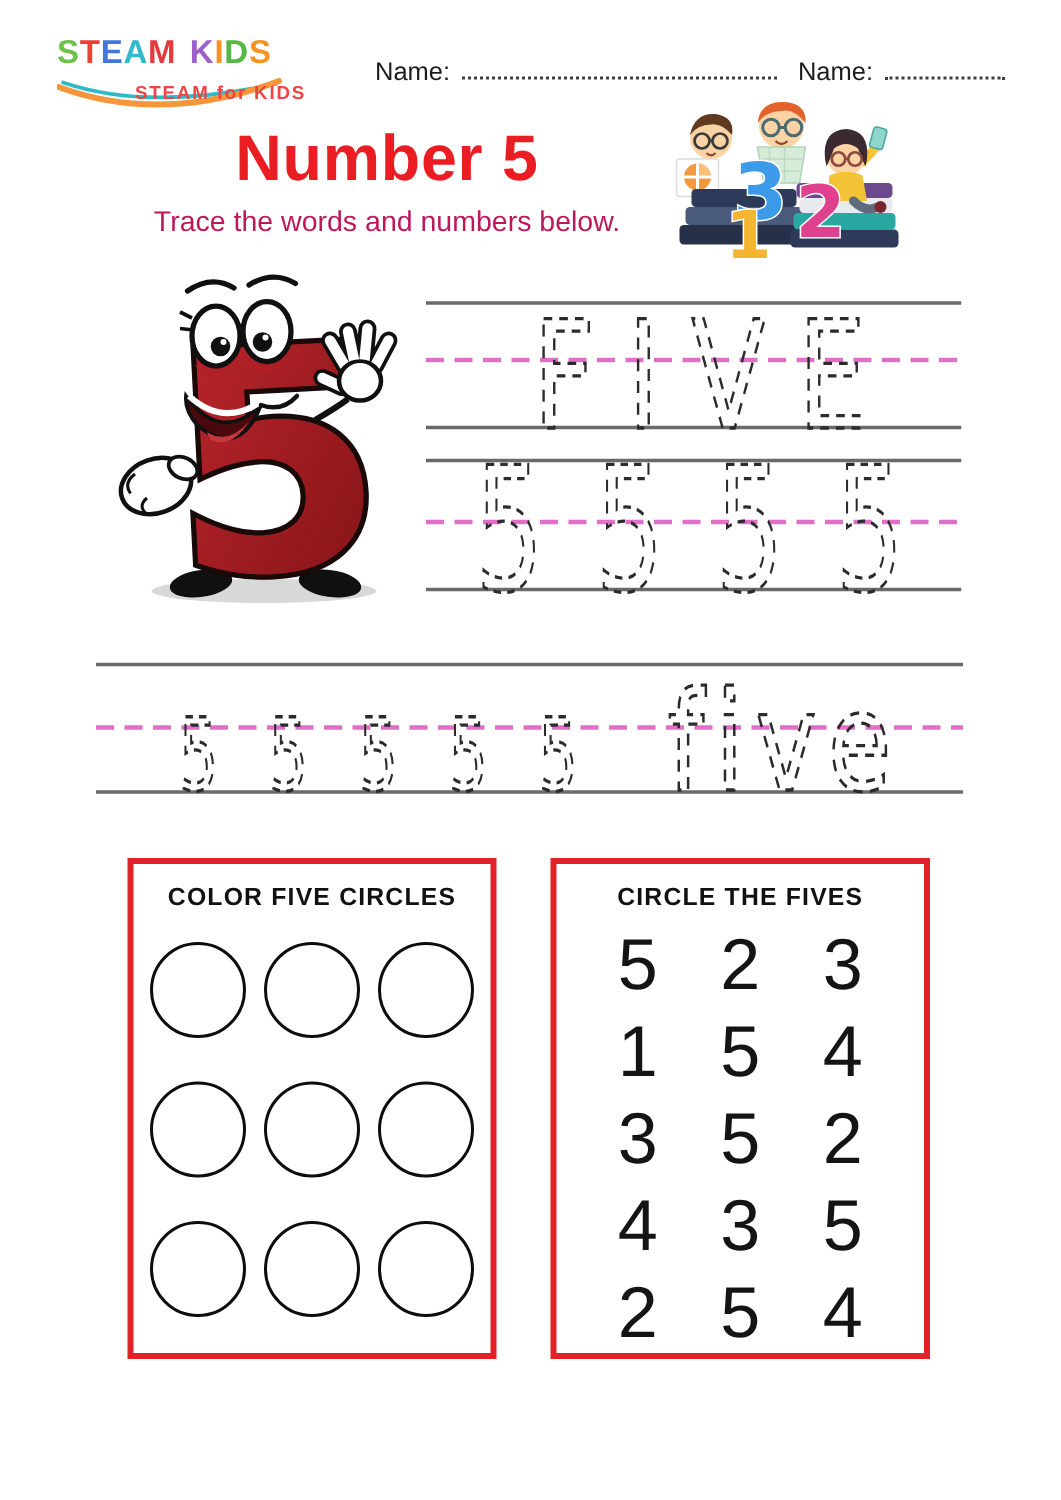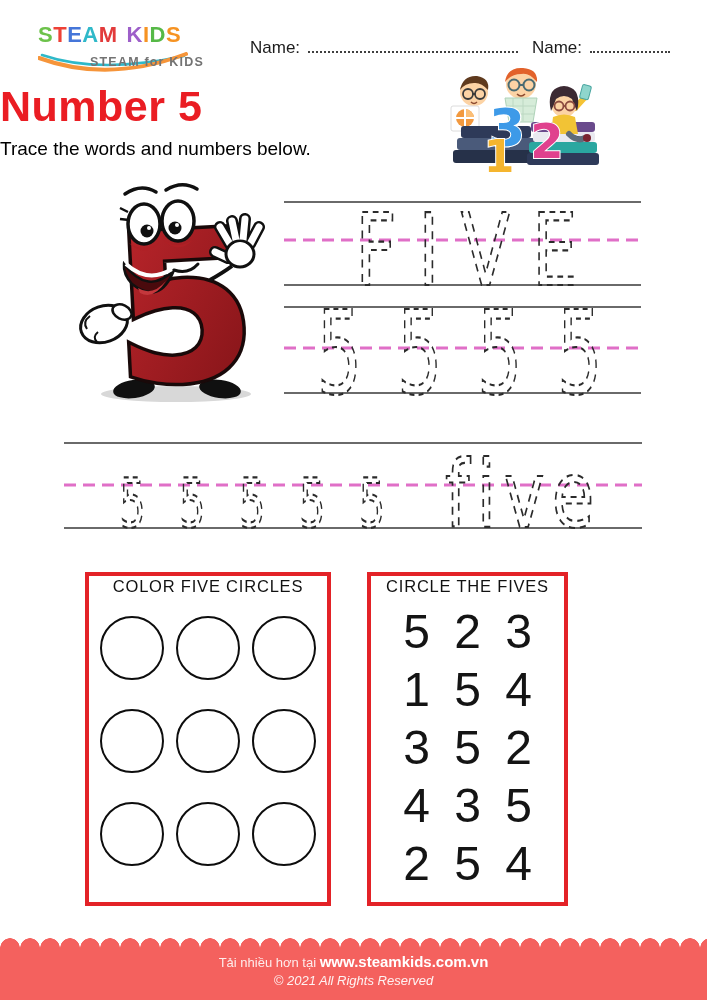--- a/index.html
+++ b/index.html
@@ -6,48 +6,48 @@
   html,body { background:#ffffff; }
   body { font-family:"Liberation Sans", sans-serif; }
   #page { position:relative; width:707px; height:1000px; margin:0 auto; background:#fff; overflow:hidden; }
 
   
   .logo { position:absolute; left:38px; top:24px; width:210px; height:54px; }
   .logo-wordmark { font-size:22px; font-weight:800; letter-spacing:.5px; line-height:1; white-space:nowrap; }
   .logo-letter { display:inline-block; }
   .logo-letter.gap { margin-right:9px; }
   .logo-swoosh { position:absolute; left:0px; top:28px; }
-  .logo-tagline { position:absolute; left:52px; top:31px; font-size:12.5px; font-weight:700; letter-spacing:1.2px; color:#737373;text-align:center; }
+  .logo-tagline { position:absolute; left:52px; top:31px; font-size:12.5px; font-weight:700; letter-spacing:1.2px; color:#ef4444;text-align:center; }
 
   
   .namedate { position:absolute; left:250px; top:38px; width:420px; display:flex; align-items:flex-start; font-size:17px; color:#1c1c1c; font-weight:500; }
   .dotline { border-bottom:2px dotted #3f3f3f; height:15px; }
   .dot-name { flex:1; margin:0 14px 2px 8px; }
   .dot-date { width:80px; margin:0 0 2px 8px; }
 
   
-  .titleblock { position:absolute; left:0; top:82px; width:516px; text-align:left; }
+  .titleblock { position:absolute; left:0; top:82px; width:516px; text-align:center; }
   .page-title { font-size:43px; font-weight:800; color:#ea1d23; letter-spacing:.5px; }
-  .subtitle { margin-top:7px; font-size:19px; color:#000000; }
+  .subtitle { margin-top:7px; font-size:19px; color:#be185d; }
 
   
   .kids-illu { position:absolute; left:443px; top:64px; }
   .char-illu { position:absolute; left:68px; top:172px; }
 
   
   .trace-row { position:absolute; }
   .row-word    { left:284px; top:196px; }
   .row-numbers { left:284px; top:301px; }
   .row-bottom  { left:64px;  top:437px; }
 
   
   .activity-box { position:absolute; top:572px; height:334px; border:4px solid #e32227; background:#fff; }
   .box-circles { left:85px;  width:246px; }
-  .box-fives   { left:367px; width:201px; }
-  .box-title { margin-top:1px; text-align:center; font-size:16.5px; font-weight:400; letter-spacing:.8px; color:#111; }
+  .box-fives   { left:367px; width:253px; }
+  .box-title { margin-top:13px; text-align:center; font-size:16.5px; font-weight:700; letter-spacing:.8px; color:#111; }
   .circles-grid { margin:20px auto 0; width:216px; display:grid; grid-template-columns:repeat(3,64px); gap:29px 12px; justify-content:center; }
   .circle { width:64px; height:64px; border:2.5px solid #0d0d0d; border-radius:50%; background:#fff; }
   .fives-grid { margin-top:6px; display:grid; grid-template-columns:repeat(3,1fr); grid-auto-rows:58px; padding:0 20px; }
   .num-cell { display:flex; align-items:center; justify-content:center; font-size:48px; font-weight:500; color:#141414; }
 
   
   .footer { position:absolute; left:0; right:0; bottom:0; height:62px; }
   .footer-scallops { height:10px;
     background-image:radial-gradient(circle 10px at 10px 10px, #f4615e 9.5px, rgba(244,97,94,0) 10px);
     background-size:20px 10px; background-repeat:repeat-x; }
@@ -254,24 +254,14 @@
         <div class="num-cell">2</div>
         <div class="num-cell">4</div>
         <div class="num-cell">3</div>
         <div class="num-cell">5</div>
         <div class="num-cell">2</div>
         <div class="num-cell">5</div>
         <div class="num-cell">4</div>
       </div>
   </div>
 
-  <div class="footer">
-    <div class="footer-scallops"></div>
-    <div class="footer-body">
-      <div class="footer-line1">
-        <span>Tải nhiều hơn tại</span>
-        <a href="#" class="footer-url">www.steamkids.com.vn</a>
-      </div>
-      <div class="footer-line2">© 2021 All Rights Reserved</div>
-    </div>
-  </div>
 
 </div>
 
 </body></html>

